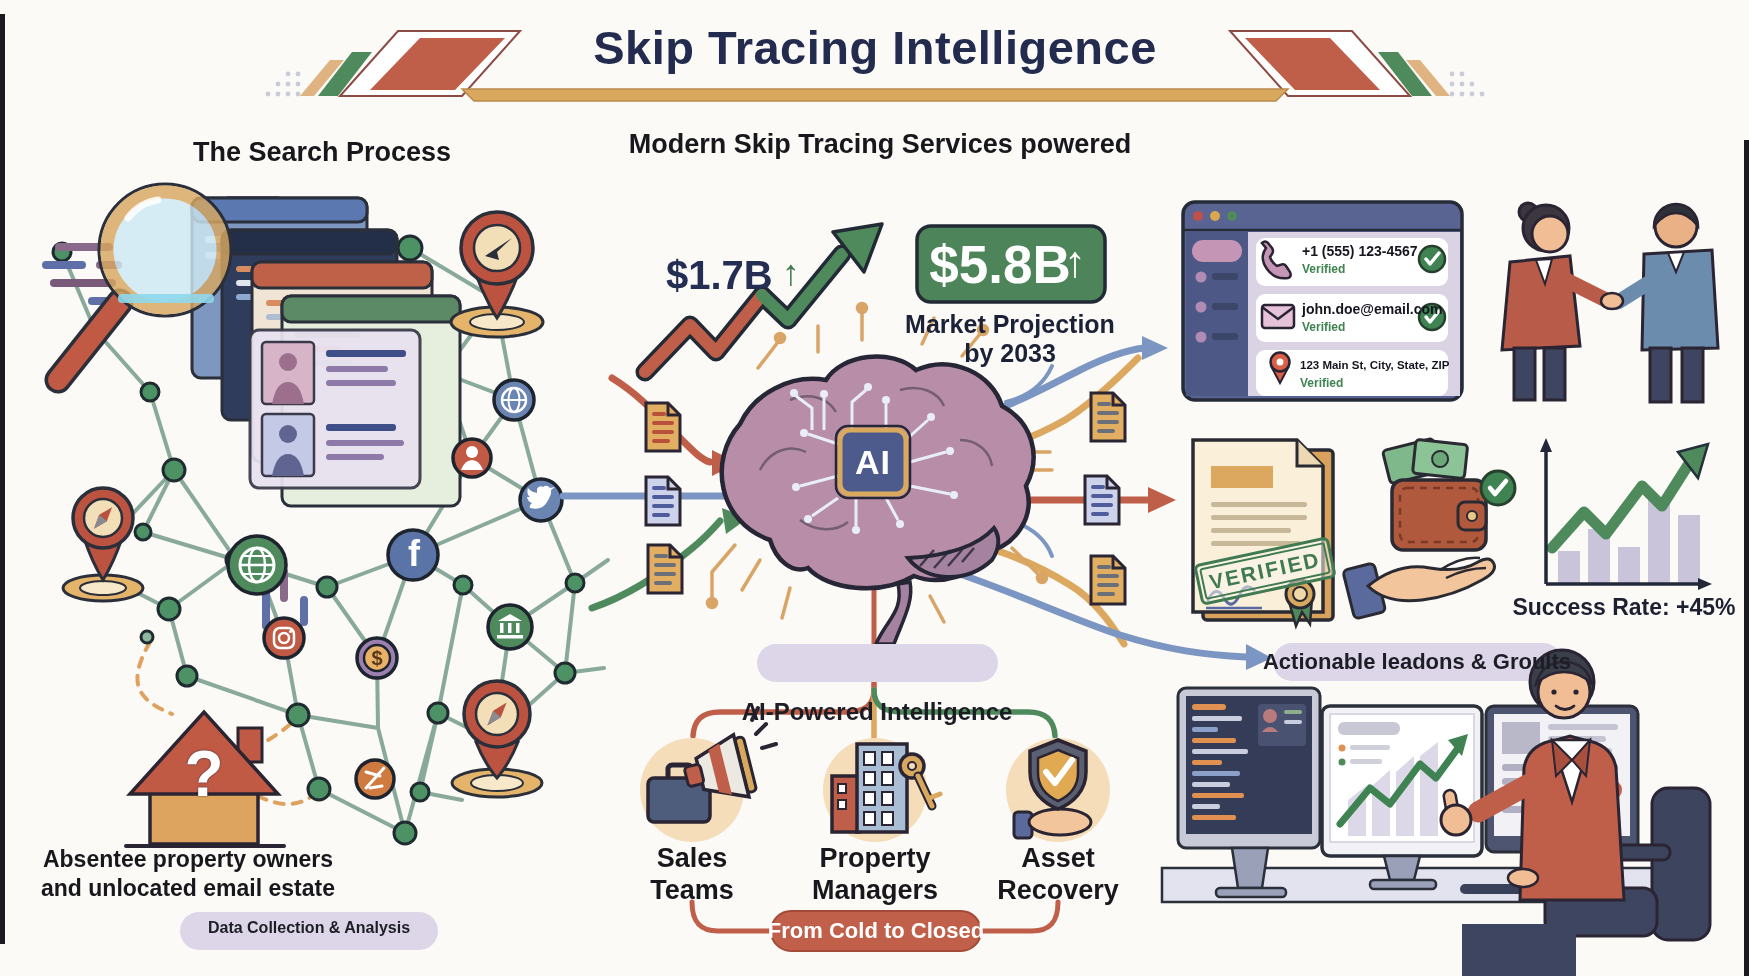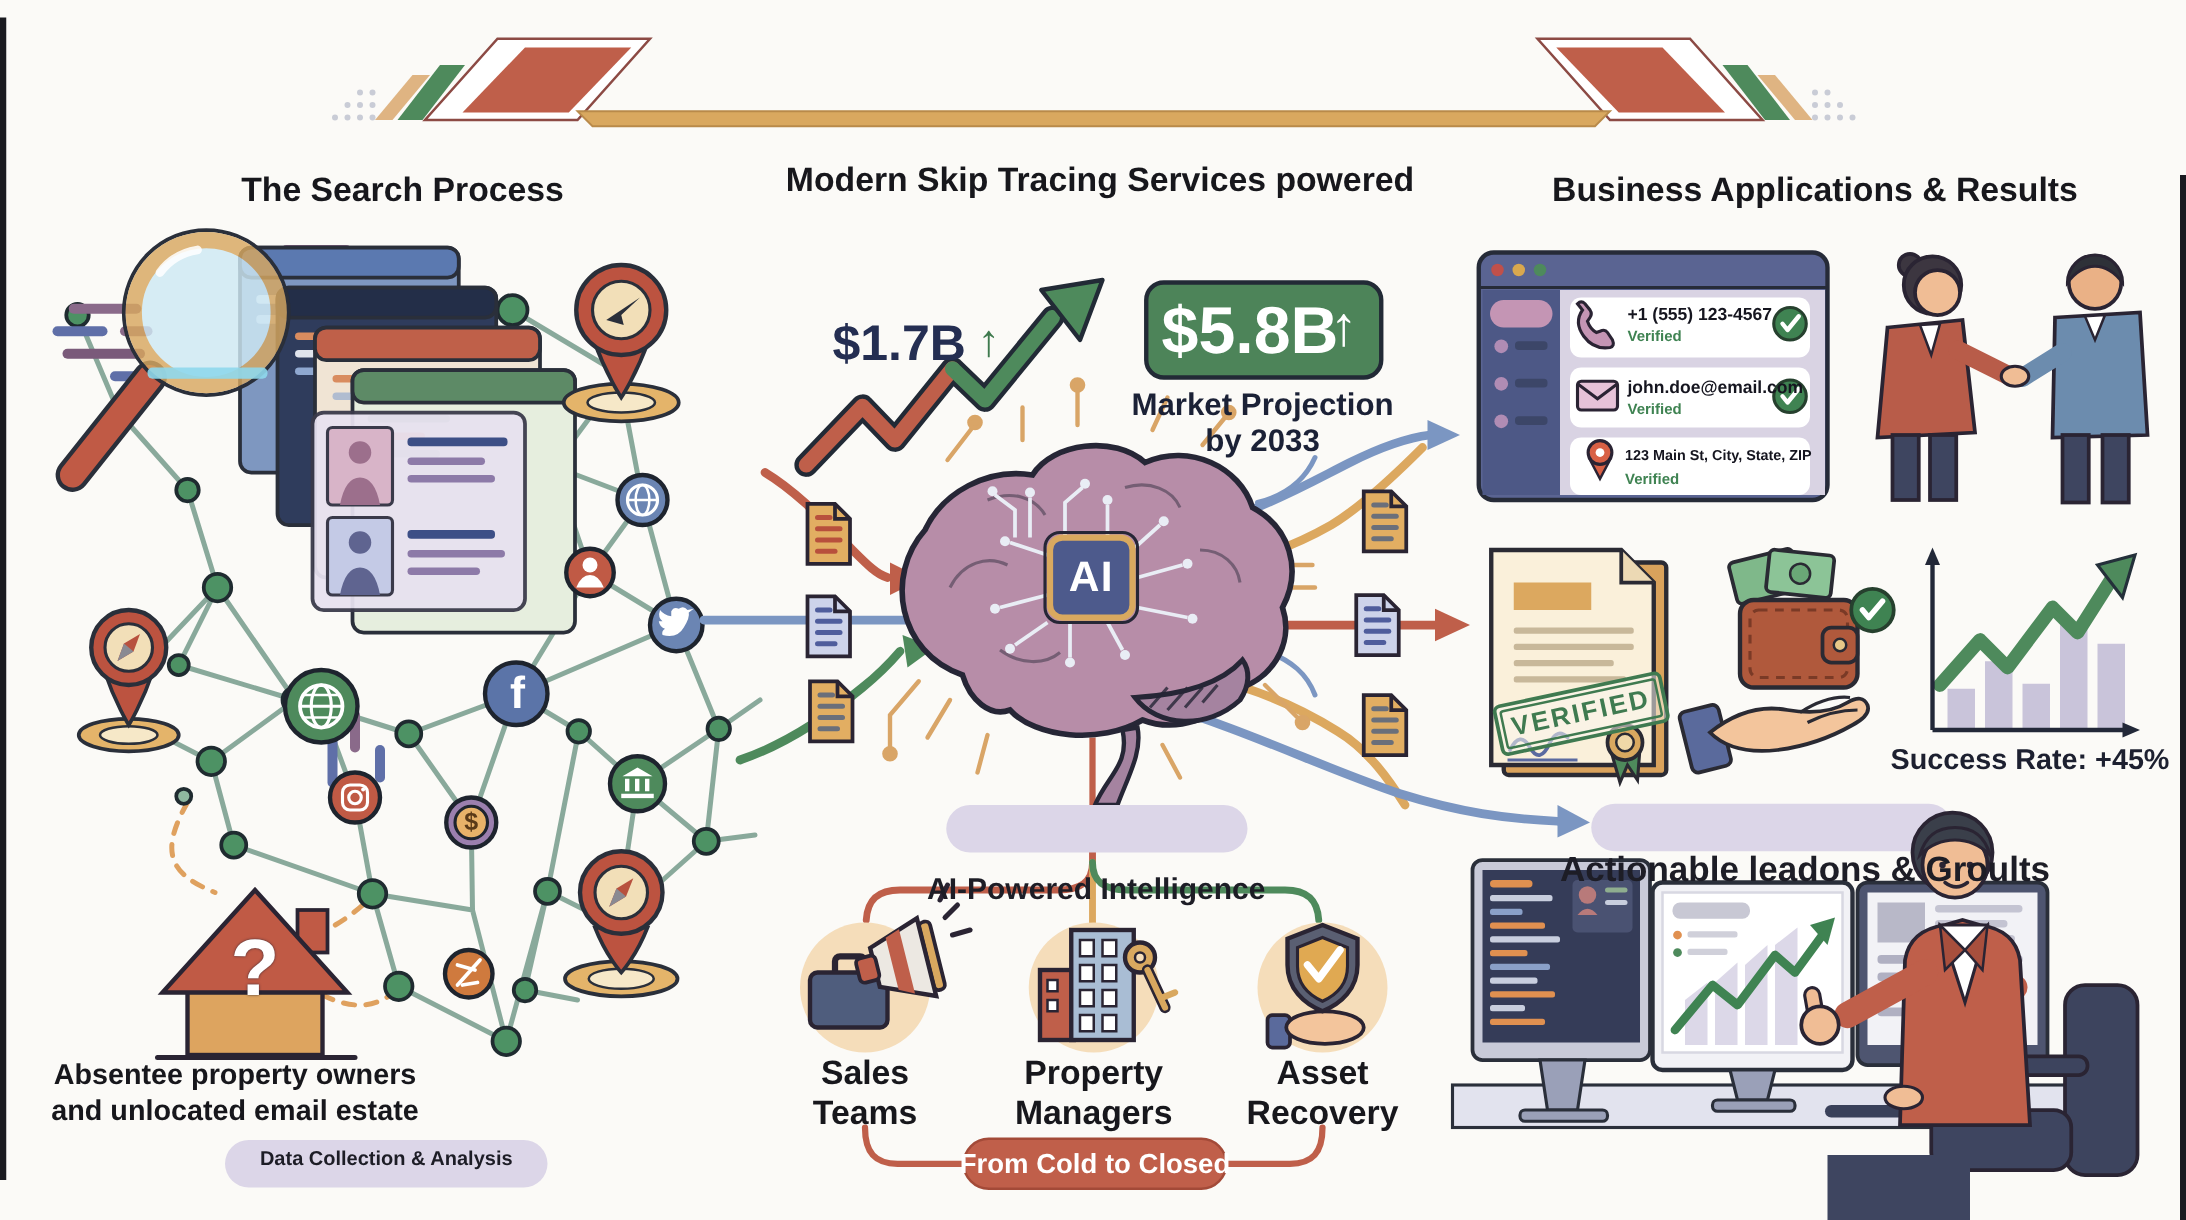--- a/index.html
+++ b/index.html
@@ -675,24 +675,24 @@
       <circle cx="1562" cy="682" r="32" fill="#3a3f4a" stroke-width="3"></circle>
       <circle cx="1564" cy="692" r="26" fill="#f0bd95"></circle>
       <path d="M1536,684 q6,-22 28,-22 q22,0 28,22 q-12,-12 -28,-12 q-16,0 -28,12 Z" fill="#3a3f4a" stroke-width="2.5"></path>
       <circle cx="1554" cy="692" r="2.6" fill="#2a2433" stroke="none"></circle>
       <circle cx="1576" cy="692" r="2.6" fill="#2a2433" stroke="none"></circle>
       <path d="M1556,706 q9,7 18,0" fill="none" stroke-width="2.8" stroke-linecap="round"></path>
     </g>
   </g>
 </svg>
 
+<div class="txt ctr t-title" style="left:875px;top:24px;">Skip Tracing Intelligence</div>
 
 <div class="txt ctr t-head" style="left:322px;top:139px;">The Search Process</div>
 <div class="txt ctr t-head" style="left:880px;top:131px;">Modern Skip Tracing Services powered</div>
-<div class="txt ctr t-head" style="left:1452px;top:139px;">Business Applications &amp; Results</div>
 
 <div class="txt t-navy" style="left:666px;top:255px;font-size:40px;">$1.7B</div>
 <div class="txt t-green" style="left:782px;top:255px;font-size:36px;color:#3f7a4e;">↑</div>
 <div class="txt ctr t-white" style="left:1000px;top:238px;font-size:53px;">$5.8B</div>
 <div class="txt t-white" style="left:1064px;top:240px;font-size:44px;">↑</div>
 <div class="txt ctr t-navy" style="left:1010px;top:312px;font-size:25px;color:#1b2136;">Market Projection</div>
 <div class="txt ctr t-navy" style="left:1010px;top:341px;font-size:25px;color:#1b2136;">by 2033</div>
 
 <div class="txt ctr t-white" style="left:873px;top:445px;font-size:34px;letter-spacing:1px;">AI</div>
 <div class="txt ctr t-badge" style="left:877px;top:652px;font-size:24px;margin-top:48px;">AI-Powered Intelligence</div>
@@ -717,14 +717,14 @@
 <div class="txt t-green" style="left:1302px;top:263px;font-size:12px;">Verified</div>
 <div class="txt" style="left:1302px;top:302px;font-size:14px;color:#15151f;">john.doe@email.com</div>
 <div class="txt t-green" style="left:1302px;top:321px;font-size:12px;">Verified</div>
 <div class="txt" style="left:1300px;top:360px;font-size:11.5px;color:#15151f;">123 Main St, City, State, ZIP</div>
 <div class="txt t-green" style="left:1300px;top:377px;font-size:12px;">Verified</div>
 
 <div class="stamp">
   <div class="stamp-inner">VERIFIED</div>
 </div>
 <div class="txt ctr" style="left:1624px;top:596px;font-size:23px;color:#1d2030;">Success Rate: +45%</div>
-<div class="txt ctr t-badge" style="left:1417px;top:682px;font-size:28px;margin-left:27px;">Actionable leadons &amp; Groults</div>
+<div class="txt ctr t-badge" style="left:1417px;top:651px;font-size:22px;">Actionable leadons &amp; Groults</div>
 </div>
 
 </body></html>

